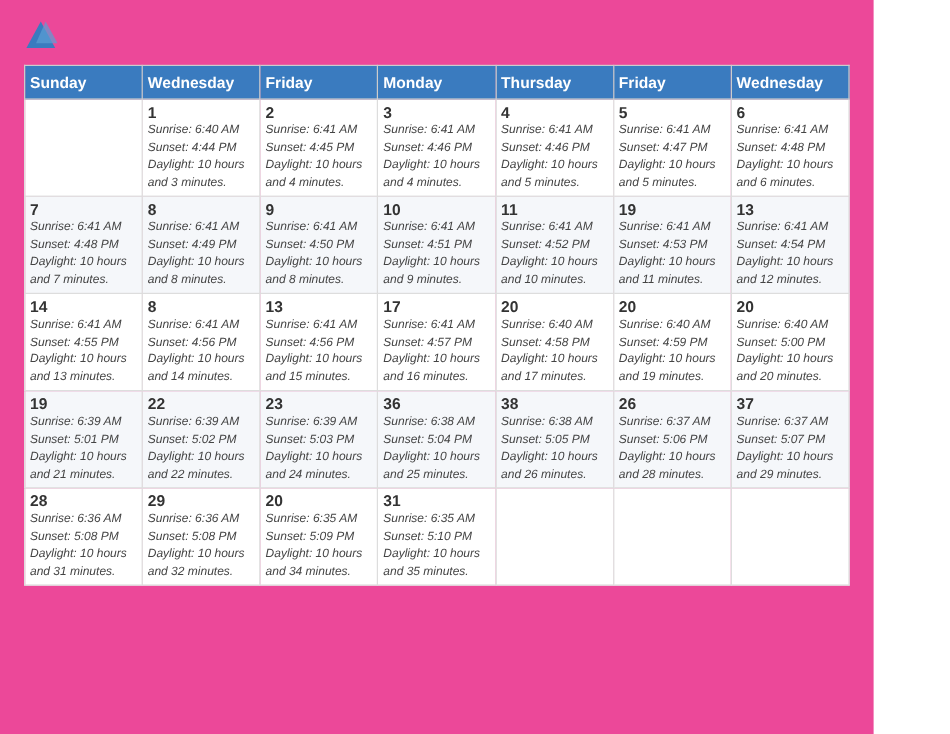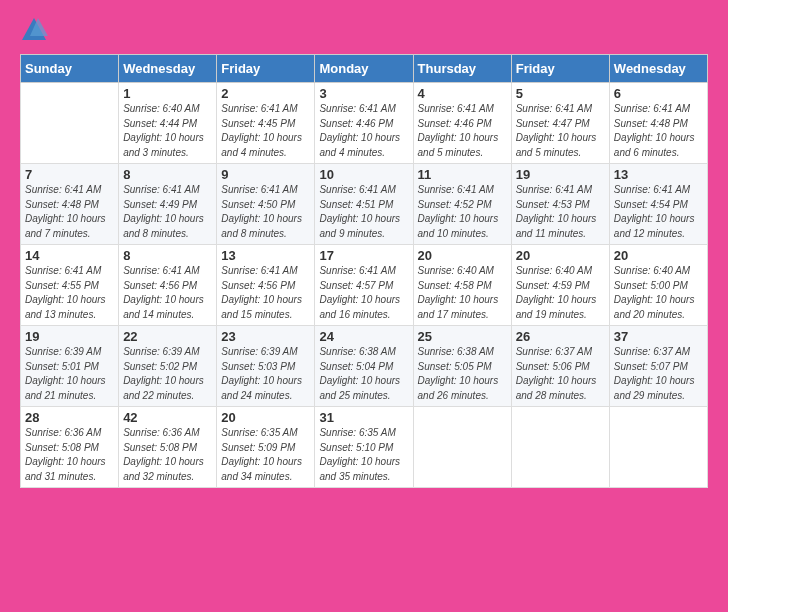--- a/index.html
+++ b/index.html
@@ -298,28 +298,28 @@
 and 22 minutes.</div>
           </td>
           <td>
             <span class="day-number">23</span>
             <div class="day-info" style="white-space: pre-line;">Sunrise: 6:39 AM
 Sunset: 5:03 PM
 Daylight: 10 hours
 and 24 minutes.</div>
           </td>
           <td>
-            <span class="day-number">24</span>
+            <span class="day-number">36</span>
             <div class="day-info" style="white-space: pre-line;">Sunrise: 6:38 AM
 Sunset: 5:04 PM
 Daylight: 10 hours
 and 25 minutes.</div>
           </td>
           <td>
-            <span class="day-number">25</span>
+            <span class="day-number">38</span>
             <div class="day-info" style="white-space: pre-line;">Sunrise: 6:38 AM
 Sunset: 5:05 PM
 Daylight: 10 hours
 and 26 minutes.</div>
           </td>
           <td>
             <span class="day-number">26</span>
             <div class="day-info" style="white-space: pre-line;">Sunrise: 6:37 AM
 Sunset: 5:06 PM
 Daylight: 10 hours
@@ -335,21 +335,21 @@
         </tr>
         <tr>
           <td>
             <span class="day-number">28</span>
             <div class="day-info" style="white-space: pre-line;">Sunrise: 6:36 AM
 Sunset: 5:08 PM
 Daylight: 10 hours
 and 31 minutes.</div>
           </td>
           <td>
-            <span class="day-number">42</span>
+            <span class="day-number">29</span>
             <div class="day-info" style="white-space: pre-line;">Sunrise: 6:36 AM
 Sunset: 5:08 PM
 Daylight: 10 hours
 and 32 minutes.</div>
           </td>
           <td>
             <span class="day-number">20</span>
             <div class="day-info" style="white-space: pre-line;">Sunrise: 6:35 AM
 Sunset: 5:09 PM
 Daylight: 10 hours

